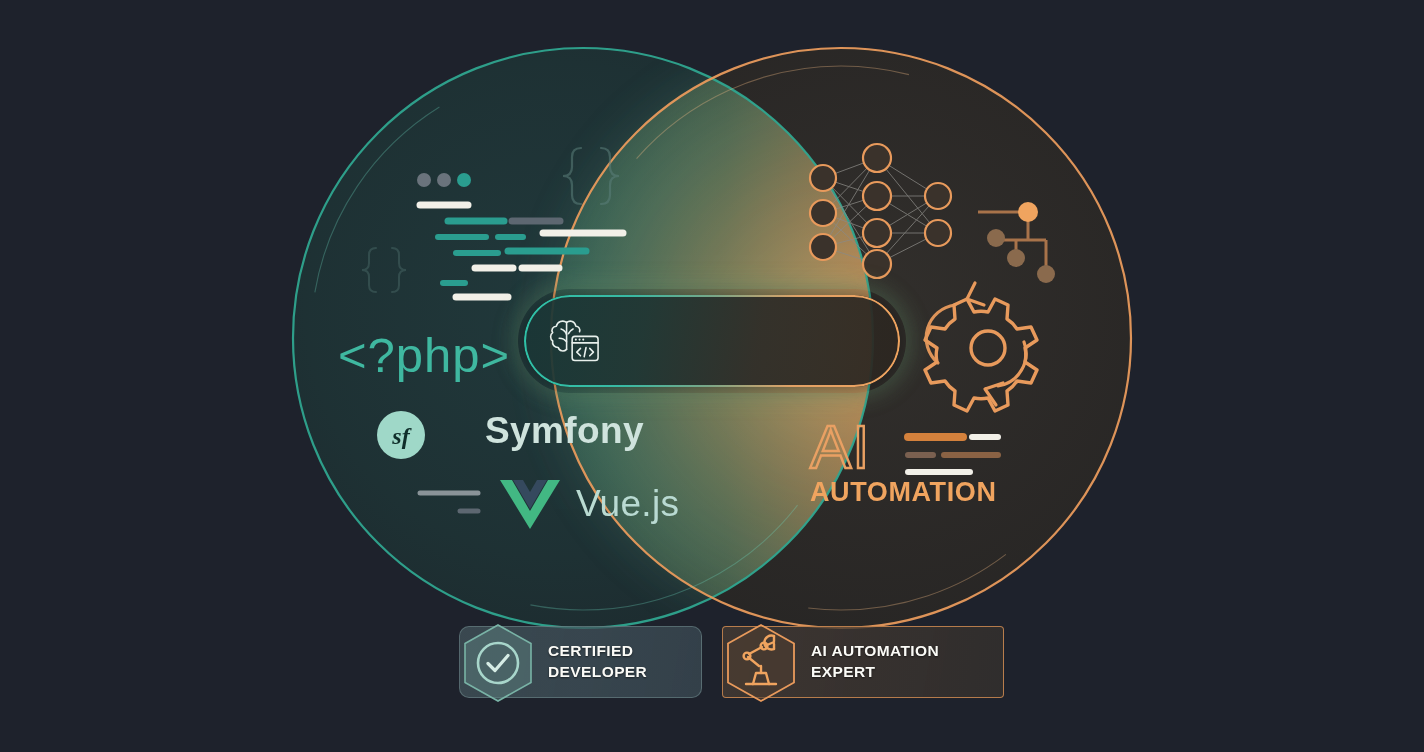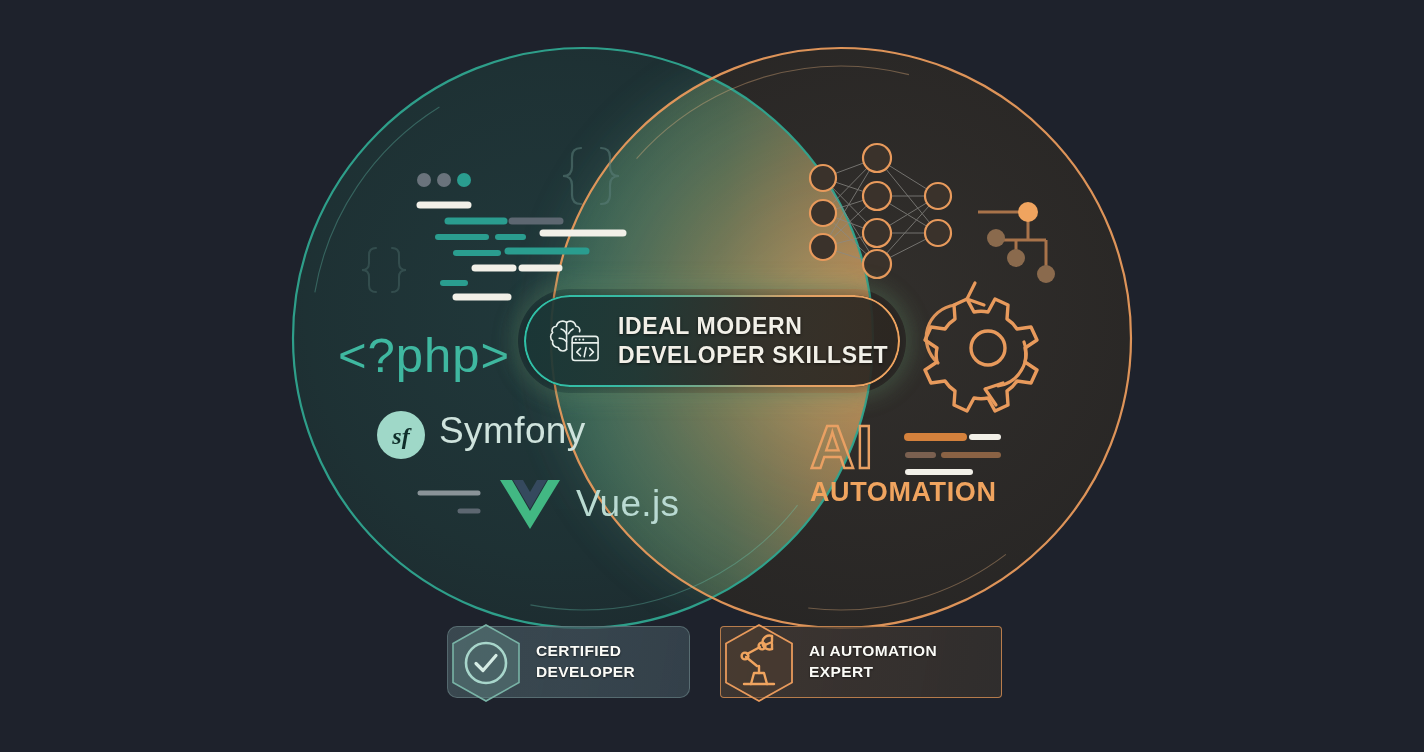--- a/index.html
+++ b/index.html
@@ -65,45 +65,45 @@
     font-size: 49px; font-weight: 300;
     color: #3fb8a0;
     letter-spacing: 1px;
     font-family: "Liberation Sans", sans-serif;
   }
   .symfony {
     position: absolute; left: 376px; top: 410px;
     display: flex; align-items: flex-start; gap: 13px;
   }
   .symfony-name {
-    font-size: 37px; color: #cfe3dd; font-weight: 400; letter-spacing: .4px;
+    font-size: 37px; color: #cfe3dd; font-weight: 700; letter-spacing: .4px; margin-left: 46px;
   }
   .vuejs {
     position: absolute; left: 500px; top: 478px;
     display: flex; align-items: center; gap: 16px;
   }
   .vue-name { font-size: 37px; color: #b9dad2; font-weight: 300; letter-spacing: .3px; }
 
   
   .ai-block { position: absolute; left: 810px; top: 418px; }
   .ai-big {
-    font-size: 62px; font-weight: bold; letter-spacing: 1px;
+    font-size: 62px; font-weight: normal; letter-spacing: 1px;
     color: transparent;
     -webkit-text-stroke: 2.4px #e9a063;
     line-height: .95;
   }
   .ai-sub {
     font-size: 27px; font-weight: bold; letter-spacing: .6px;
     color: #f0a45f;
   }
 
   
   .badges {
-    position: absolute; left: 439px; top: 626px;
-    display: flex; gap: 30px; padding-left: 8px;
+    position: absolute; left: 451px; top: 626px;
+    display: flex; gap: 20px; padding-left: 8px;
   }
   .badge {
     position: relative;
     height: 72px;
     display: flex; align-items: center;
     padding-right: 20px;
   }
   .badge-cert {
     width: 243px;
     border-radius: 10px;
@@ -359,24 +359,20 @@
       <path d="M29,14 c-2,1 -4,3 -5,5"></path>
       <rect x="28" y="22" width="28" height="26" rx="3"></rect>
       <path d="M28,29 h28"></path>
       <circle cx="32" cy="25.5" r="1.1" fill="#e8f0ec" stroke="none"></circle>
       <circle cx="36" cy="25.5" r="1.1" fill="#e8f0ec" stroke="none"></circle>
       <circle cx="40" cy="25.5" r="1.1" fill="#e8f0ec" stroke="none"></circle>
       <path d="M37,35 l-4,4 l4,4"></path>
       <path d="M47,35 l4,4 l-4,4"></path>
       <path d="M43,34 l-2,10"></path>
     </svg>
-    <div class="pill-text">
-      <div>IDEAL MODERN</div>
-      <div>DEVELOPER SKILLSET</div>
-    </div>
   </div>
 
   <div class="badges">
 
     <div class="badge badge-cert">
       <svg class="badge-hex" viewBox="0 0 82 82">
         <polygon points="41,3 74,21.5 74,60.5 41,79 8,60.5 8,21.5" fill="rgba(90,122,122,.55)" stroke="#79b3a6" stroke-width="1.6"></polygon>
         <circle cx="41" cy="41" r="20" fill="none" stroke="#a8d6cb" stroke-width="2.6"></circle>
         <path d="M31,41.5 l7,7 l13,-15" fill="none" stroke="#d6ece5" stroke-width="3.2" stroke-linecap="round" stroke-linejoin="round"></path>
       </svg>

